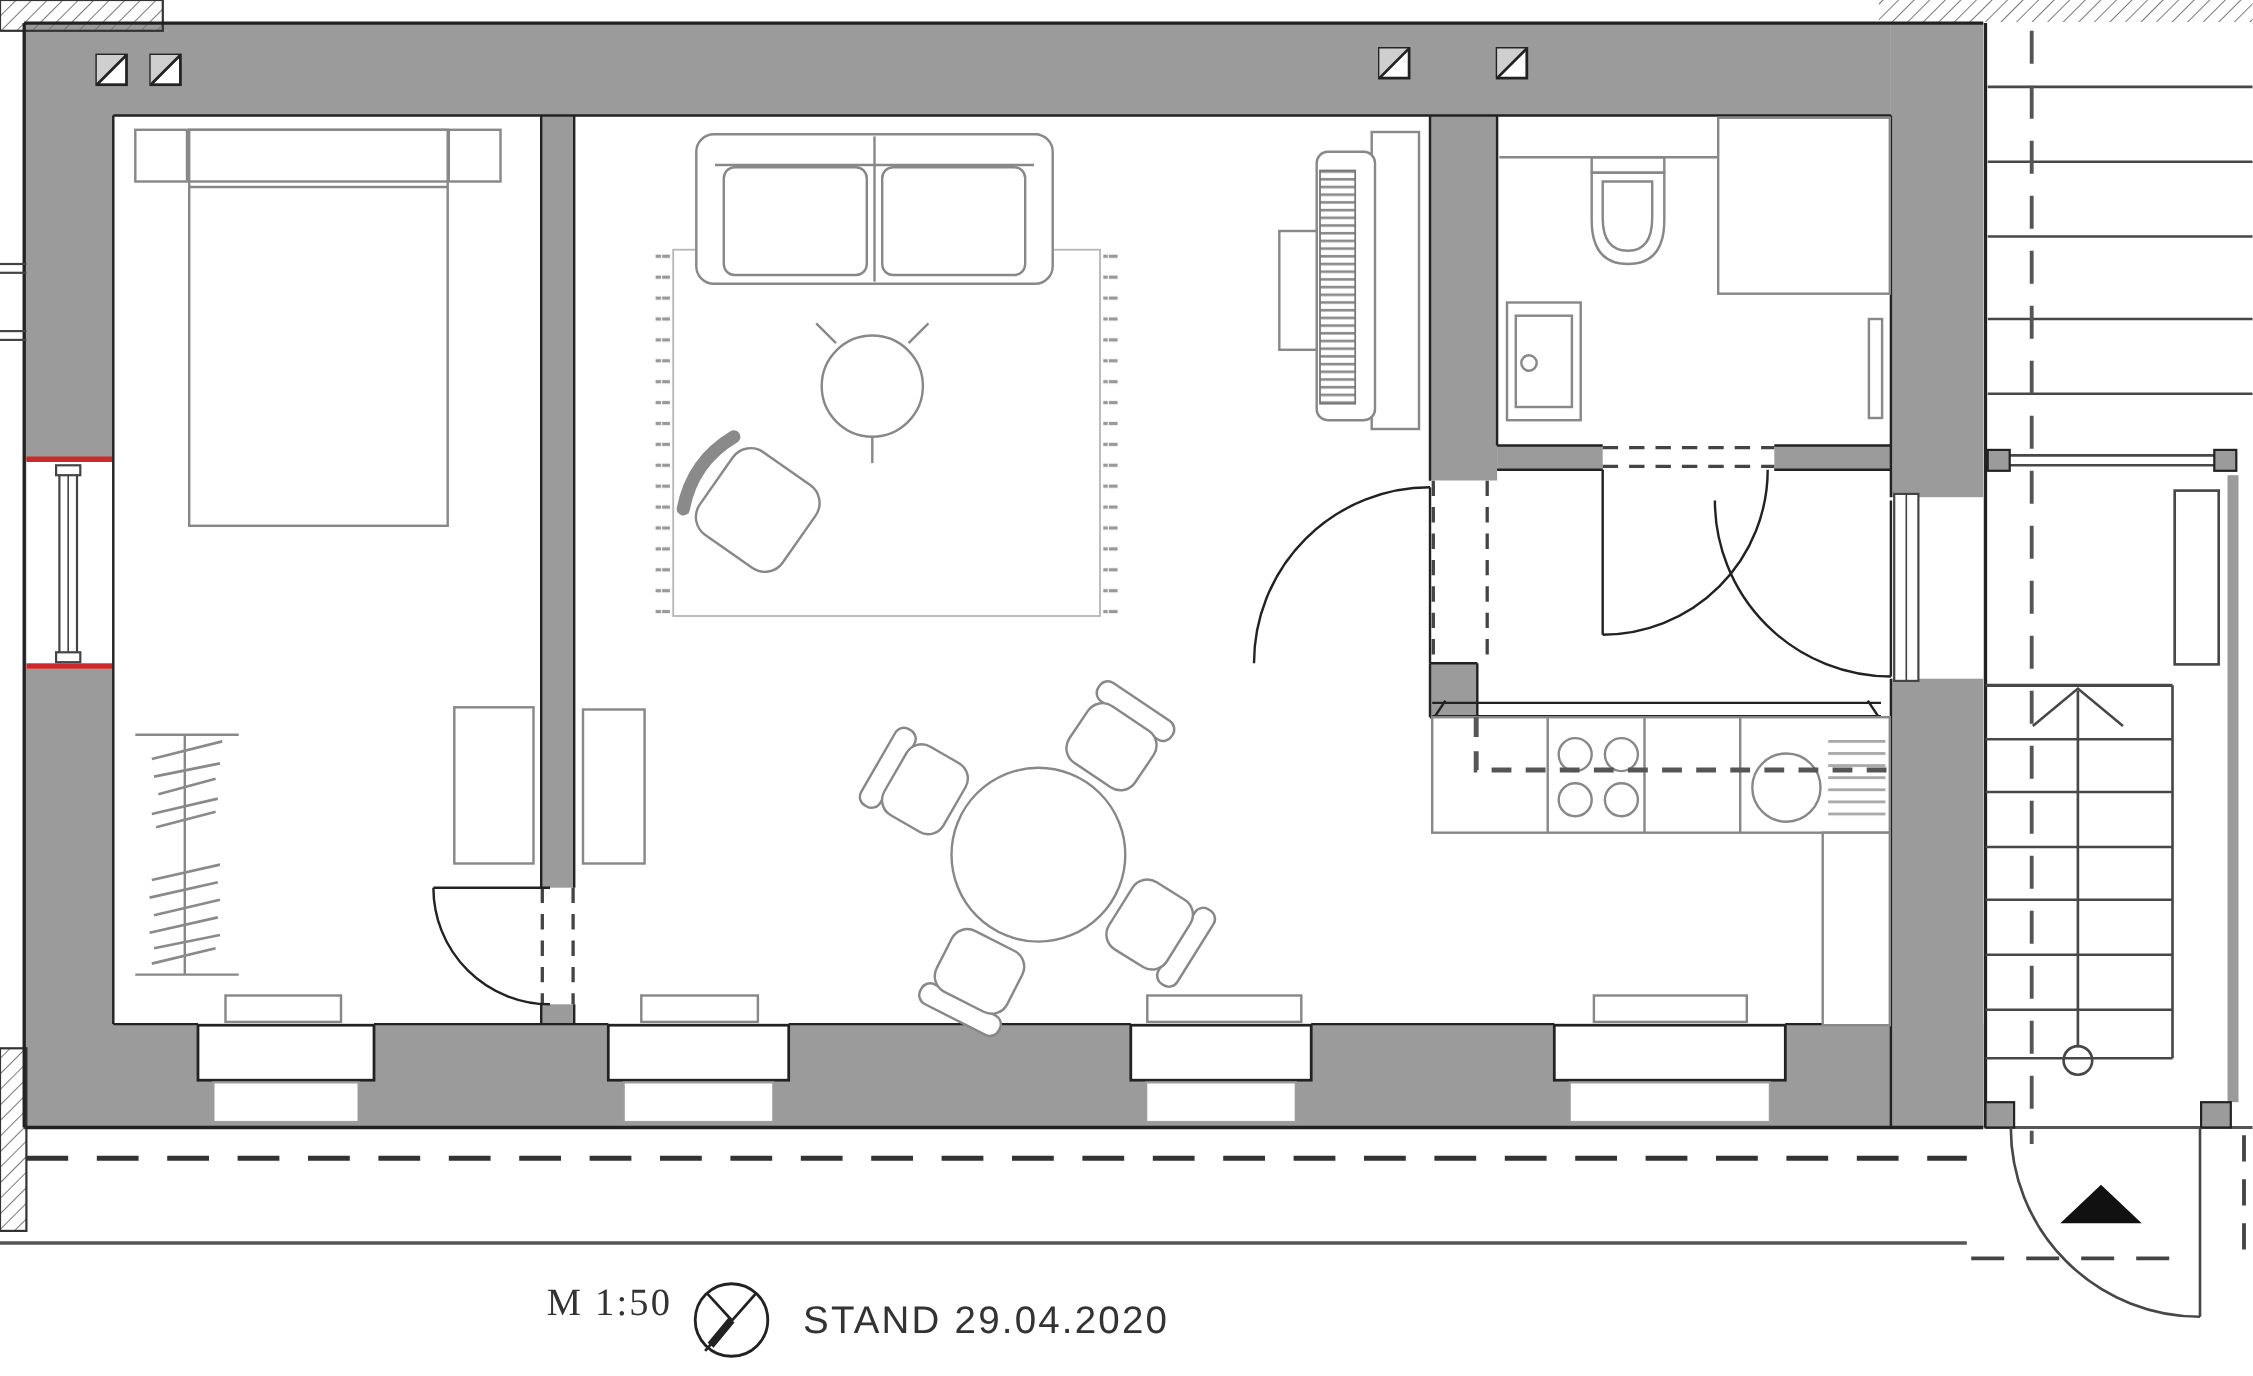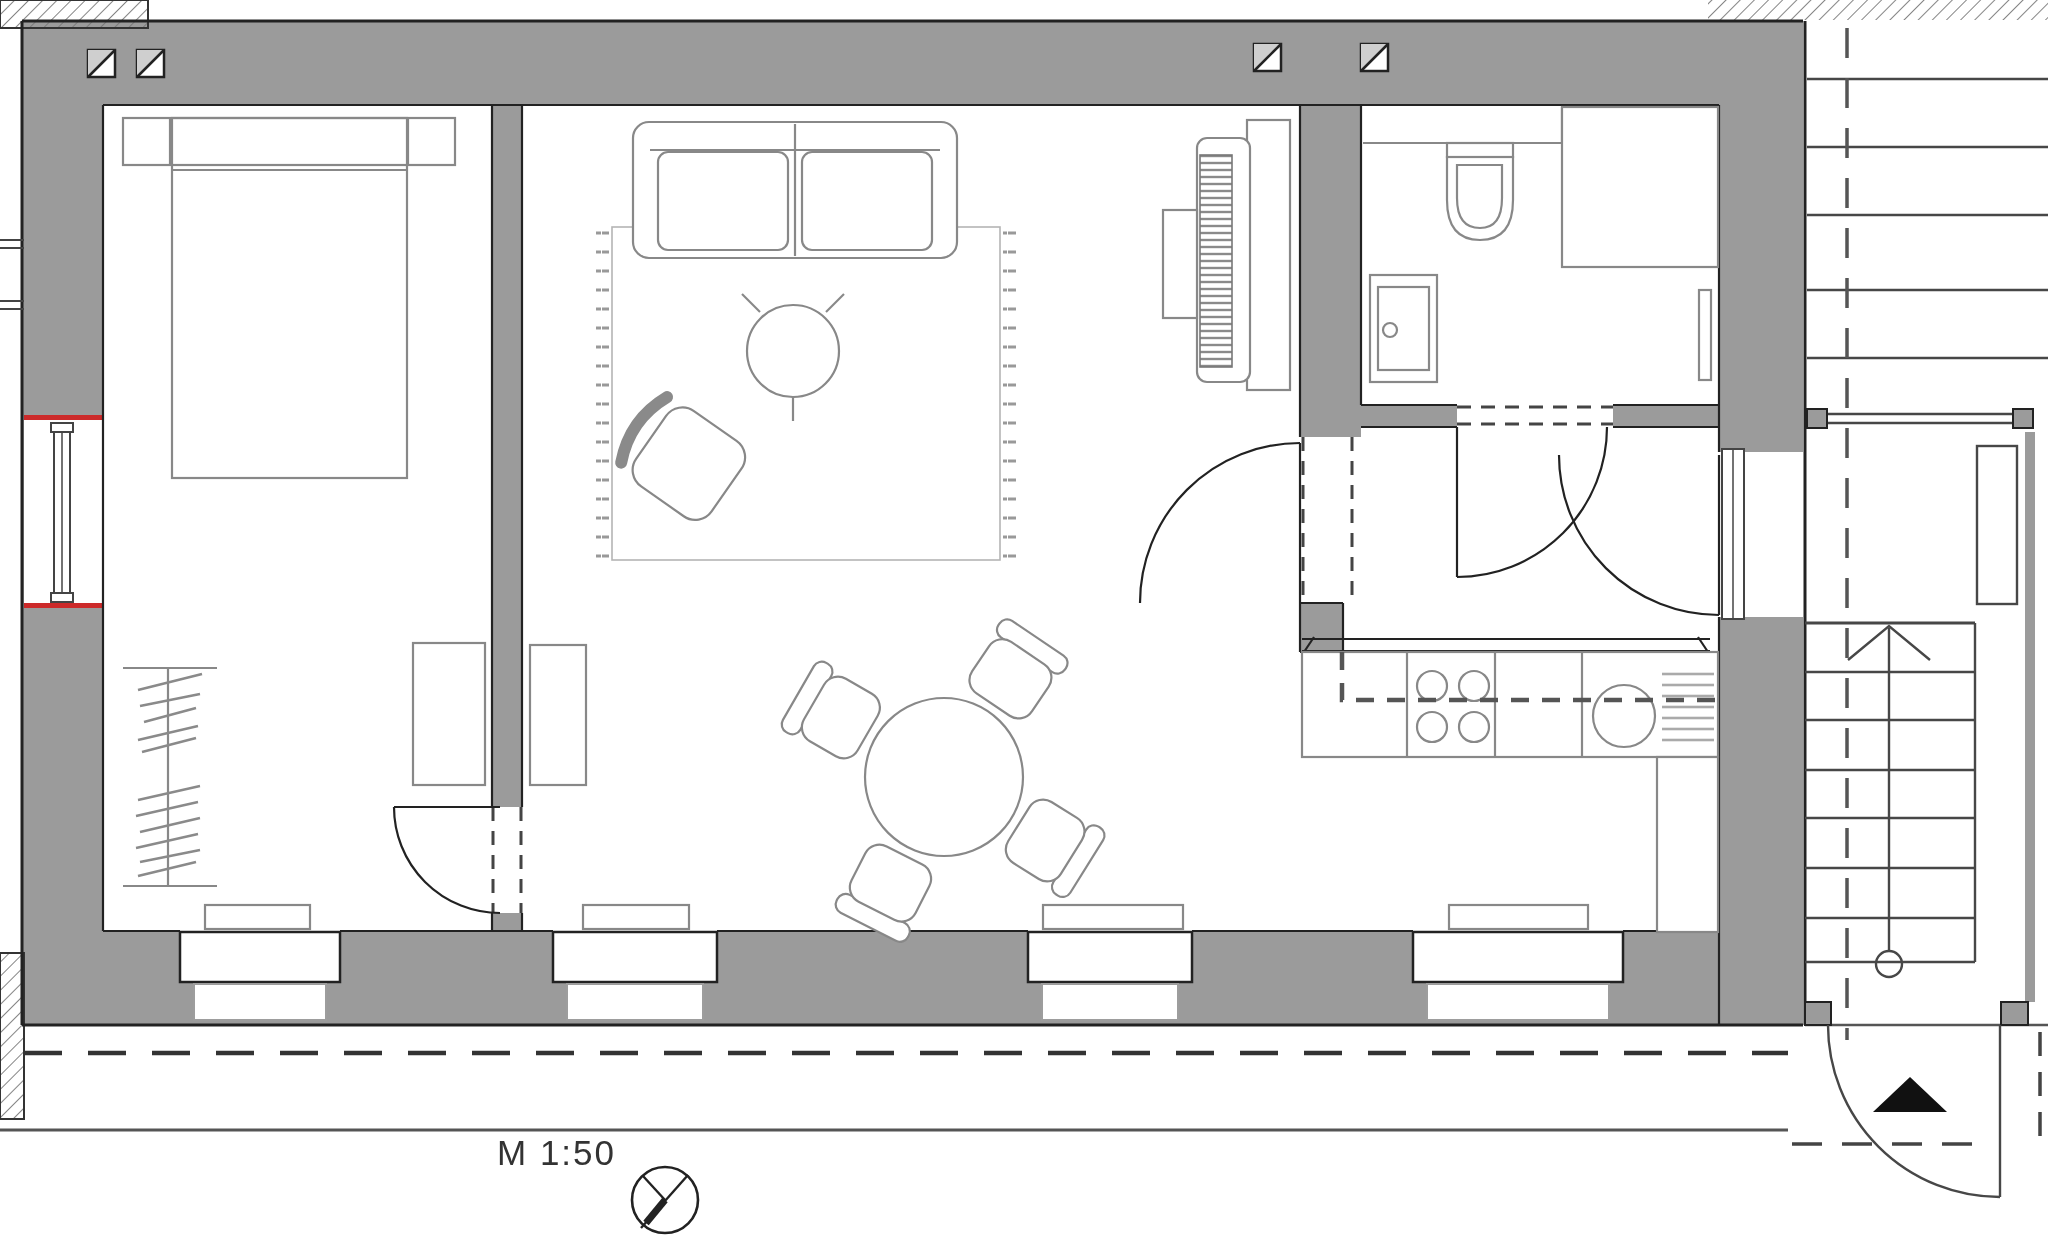--- a/index.html
+++ b/index.html
@@ -357,20 +357,21 @@
     <line x1="0" y1="1130" x2="1788" y2="1130" stroke="#555" stroke-width="3"></line>
     <g stroke="#444" stroke-width="2">
       <line x1="0" y1="240" x2="24" y2="240"></line>
           <line x1="0" y1="248" x2="24" y2="248"></line>
       <line x1="0" y1="301" x2="24" y2="301"></line>
           <line x1="0" y1="309" x2="24" y2="309"></line>
     </g>
   </g>
 </svg>
 
-<div class="label" style="left:497px;top:1133px;">M 1:50</div>
+<div class="label" style="left:497px;top:1164px;font-family:Liberation Serif, serif;">M 1:50</div>
 <svg width="80" height="80" style="position:absolute;left:625px;top:1162px;">
   <circle cx="40" cy="38" r="33" fill="none" stroke="#222" stroke-width="2.6"></circle>
   <line x1="63" y1="13" x2="16" y2="66" stroke="#222" stroke-width="2.4"></line>
   <line x1="18" y1="14" x2="40" y2="38" stroke="#222" stroke-width="2.4"></line>
   <line x1="40" y1="38" x2="21" y2="61" stroke="#222" stroke-width="7"></line>
 </svg>
+<div class="label" style="left:730px;top:1181px;">STAND 29.04.2020</div>
 </div>
 
 </body></html>

